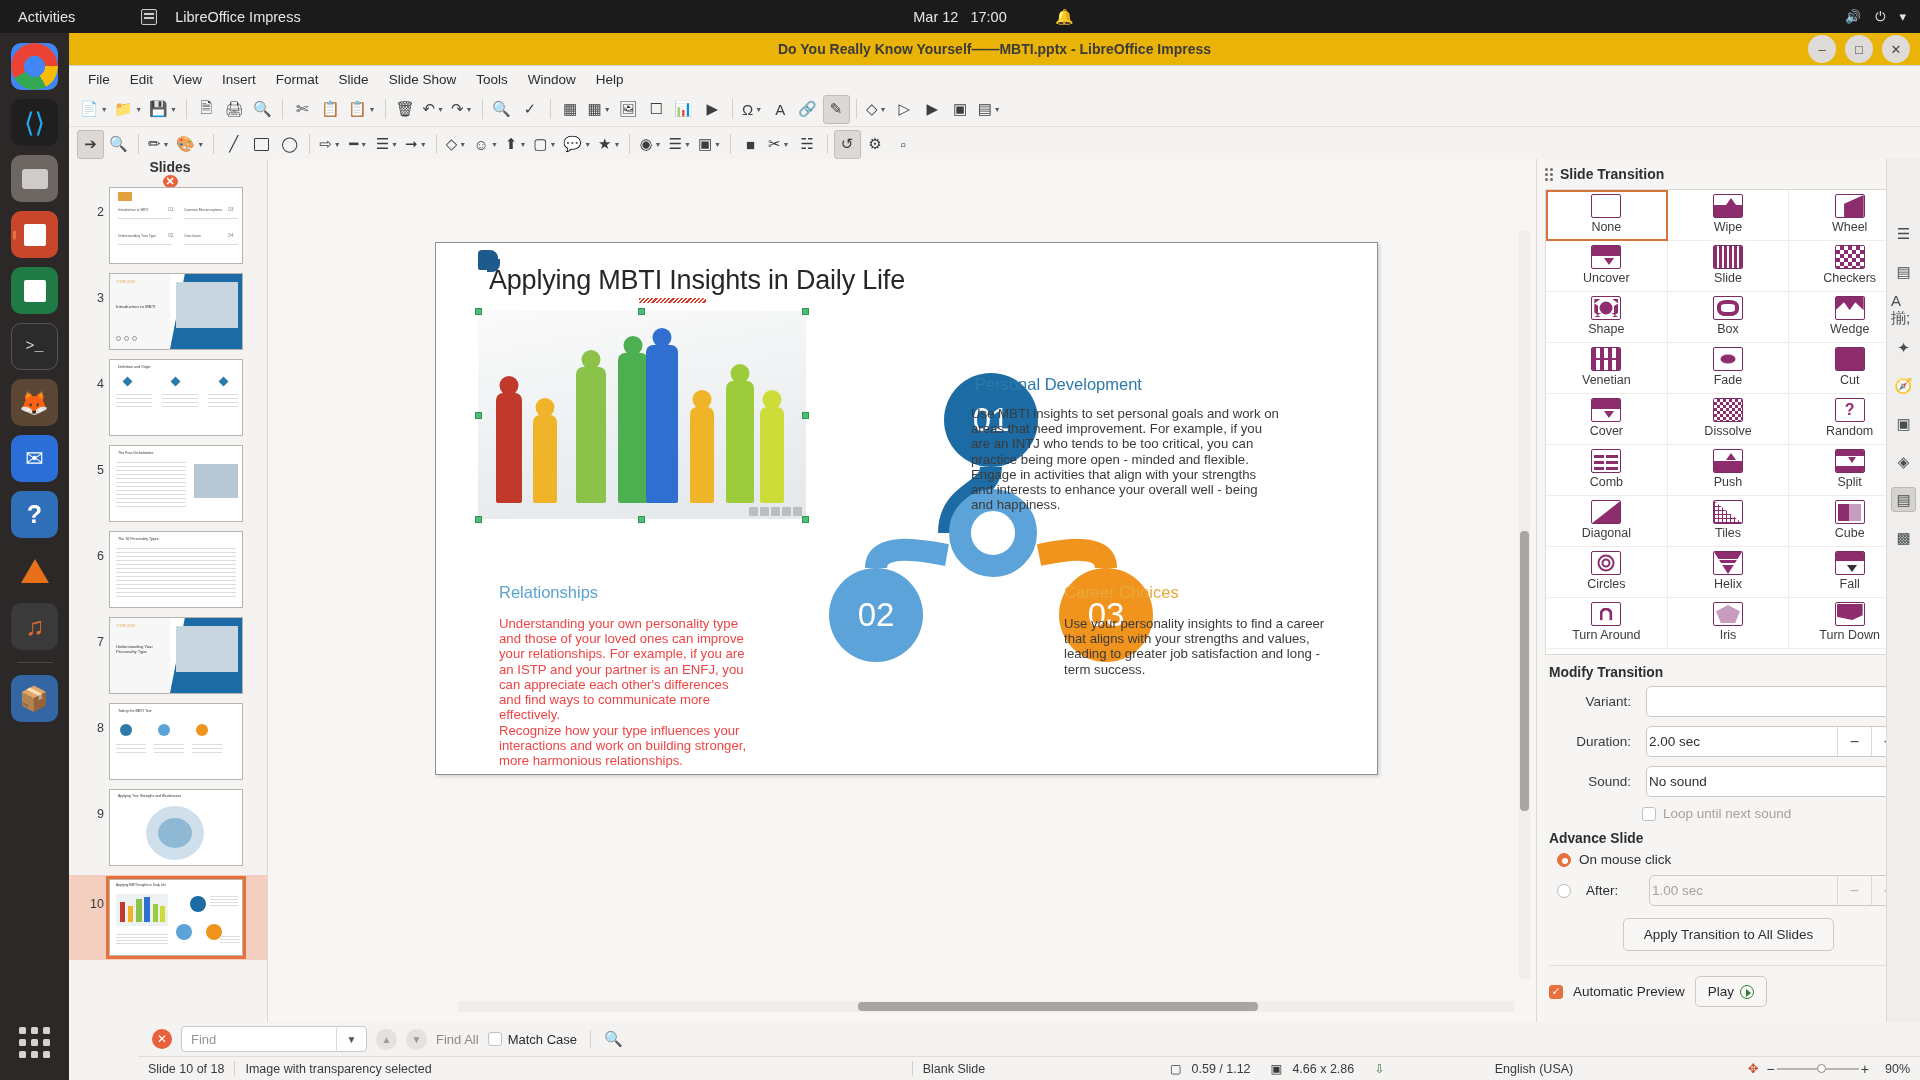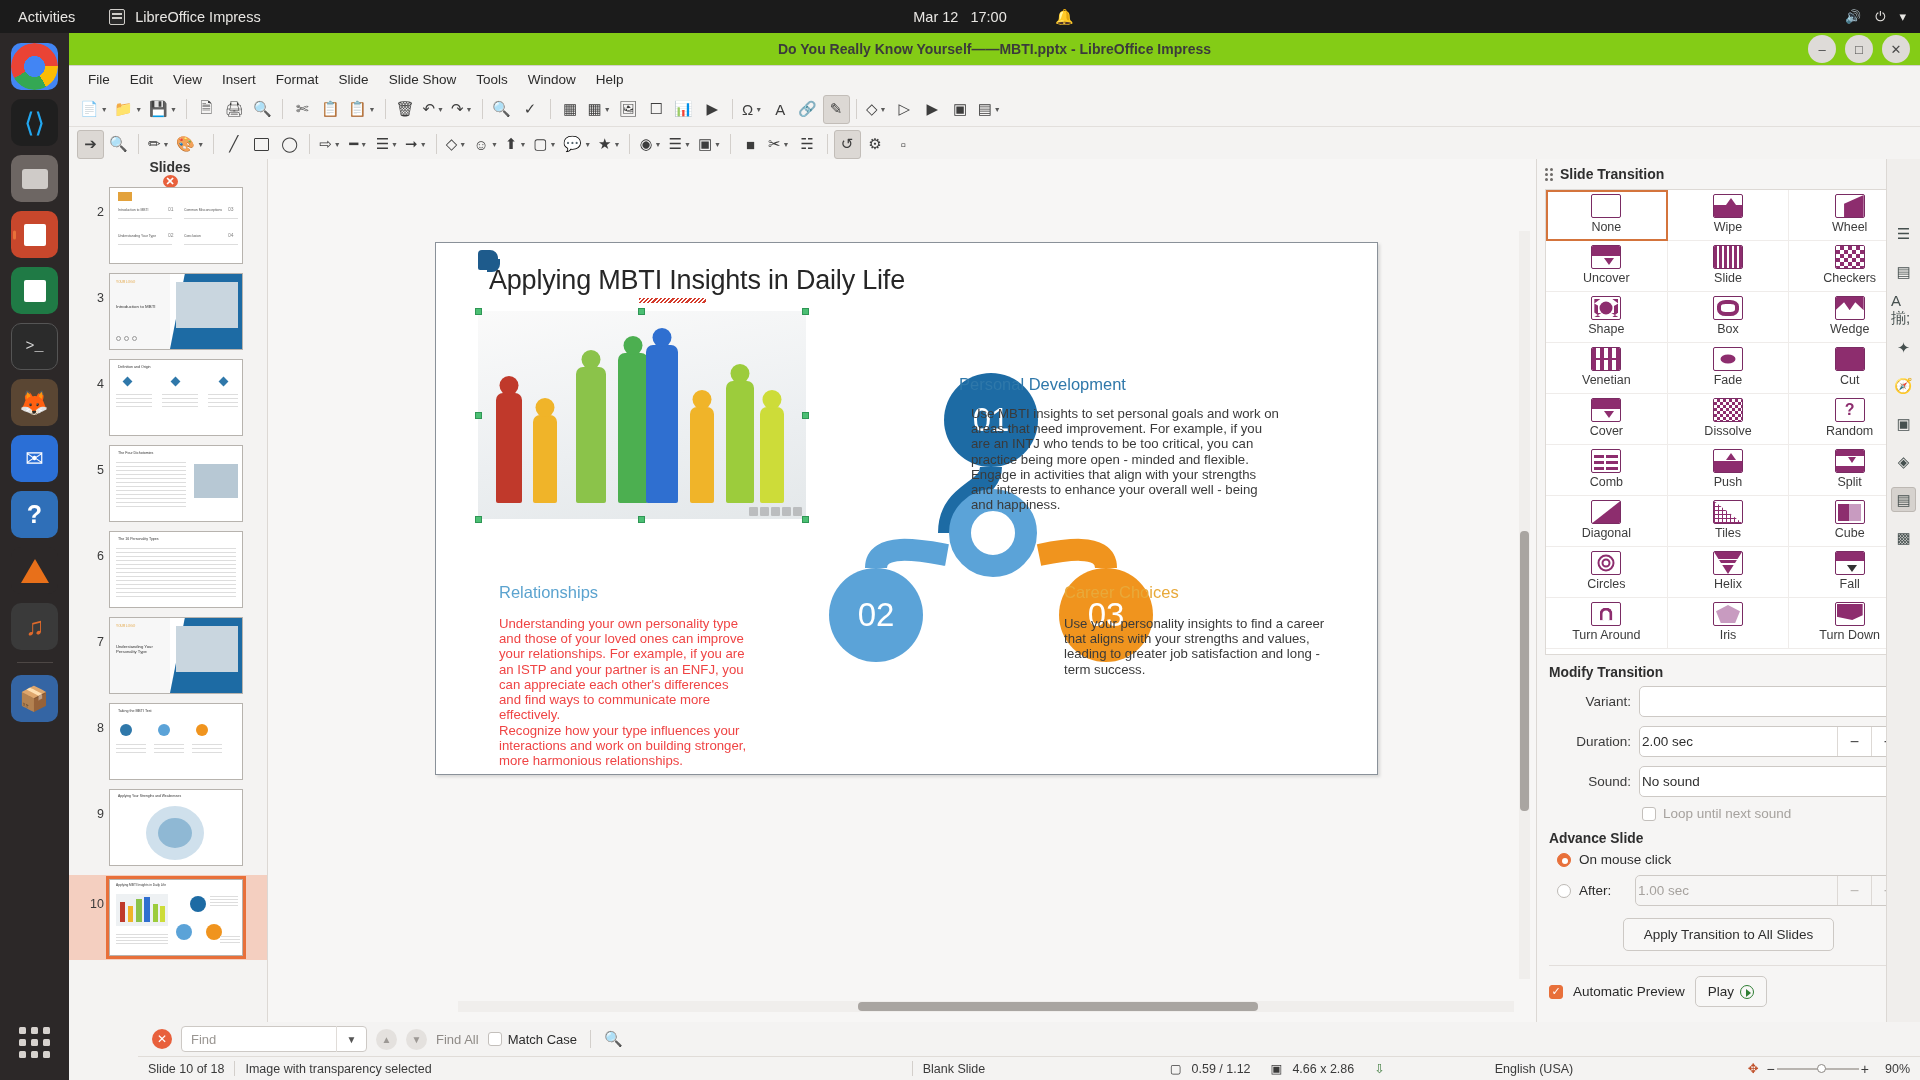--- a/index.html
+++ b/index.html
@@ -13,21 +13,21 @@
   }
   .app { position: relative; width: 1920px; height: 1080px; }
 
   
   .gnome-bar {
     position: absolute; top: 0; left: 0; width: 1920px; height: 33px;
     background: #1b1b1b; color: #e8e6e3;
     display: flex; align-items: center; font-size: 14.5px;
   }
   .gnome-activities { margin-left: 18px; font-weight: 400; }
-  .gnome-app { margin-left: 34px; display: flex; align-items: center; gap: 10px; }
+  .gnome-app { margin-left: 66px; display: flex; align-items: center; gap: 18px; }
   .gnome-appicon {
     width: 16px; height: 16px; border: 1.6px solid #cfcdc9; border-radius: 2px;
     display: inline-block; position: relative; background: #2a2a2a;
   }
   .gnome-appicon::after {
     content: ""; position: absolute; left: 2px; top: 3px; right: 2px; height: 2px;
     background: #cfcdc9; box-shadow: 0 4px 0 #cfcdc9;
   }
   .gnome-clock {
     position: absolute; left: 50%; transform: translateX(-50%);
@@ -91,21 +91,21 @@
     position: absolute; left: 2px; top: 50%; transform: translateY(-50%);
     width: 3px; height: 9px; background: #e8703a; border-radius: 2px;
   }
 
   
   .win {
     position: absolute; left: 69px; top: 33px; width: 1851px; height: 1047px;
     background: #f4f3f2;
   }
   .titlebar {
-    height: 33px; background: #84cc16; border-bottom: 1px solid #d4d0cc;
+    height: 33px; background: #eab308; border-bottom: 1px solid #d4d0cc;
     display: flex; align-items: center; justify-content: center; position: relative;
   }
   .title-text { font-size: 14px; font-weight: bold; color: #3b3b3b; }
   .win-ctrls { position: absolute; right: 10px; display: flex; gap: 9px; }
   .win-btn {
     width: 28px; height: 28px; border-radius: 50%; background: #dedbd8;
     display: flex; align-items: center; justify-content: center;
     font-size: 13px; color: #4a4a4a;
   }
 
@@ -181,21 +181,21 @@
   .sel-handles i {
     position: absolute; width: 7px; height: 7px; background: #4bbf73; border: 1px solid #2f9655;
   }
   .figs { position: absolute; inset: 0; }
   .fig { position: absolute; bottom: 16px; border-radius: 7px 7px 2px 2px; }
   .fig .head { position: absolute; top: -17px; left: 50%; transform: translateX(-50%);
                width: 19px; height: 19px; border-radius: 50%; }
   .wm { position: absolute; right: 4px; bottom: 3px; display: flex; gap: 2px; opacity: .45; }
   .wm i { width: 9px; height: 9px; background: #8a8a8a; border-radius: 1px; display: block; }
 
-  .hdr-pd { position: absolute; left: 523px; top: 132px; font-size: 16.5px; color: #2f78aa; font-weight: 500; }
+  .hdr-pd { position: absolute; left: 539px; top: 132px; font-size: 16.5px; color: #2f78aa; font-weight: 500; }
   .txt-pd { position: absolute; left: 535px; top: 163px; width: 310px; font-size: 13.2px; line-height: 1.155; color: #3a3a3a; }
   .hdr-rel { position: absolute; left: 63px; top: 340px; font-size: 16.5px; color: #5ba3cf; font-weight: 500; }
   .txt-rel { position: absolute; left: 63px; top: 373px; width: 255px; font-size: 13.2px; line-height: 1.155; color: #ef4444; }
   .hdr-cc { position: absolute; left: 628px; top: 340px; font-size: 16.5px; color: #e8a93a; font-weight: 500; }
   .txt-cc { position: absolute; left: 628px; top: 373px; width: 262px; font-size: 13.2px; line-height: 1.155; color: #3a3a3a; }
   .txt-pd p, .txt-rel p, .txt-cc p { margin: 0; }
 
   .diagram { position: absolute; left: 393px; top: 130px; width: 340px; height: 310px; }
   .node { position: absolute; border-radius: 50%; display: flex; align-items: center;
           justify-content: center; color: #fff; font-size: 33px; font-weight: 500; }
@@ -225,21 +225,21 @@
     display: grid; grid-template-columns: repeat(3, 1fr); grid-auto-rows: 51px;
   }
   .tcell { display: flex; flex-direction: column; align-items: center; justify-content: flex-start;
            border-right: 1px solid #efecea; border-bottom: 1px solid #efecea; padding-top: 4px; }
   .tcell.sel { outline: 2px solid #d4743c; outline-offset: -2px; }
   .tlabel { font-size: 12.5px; color: #3c3c3c; margin-top: 2px; }
   .tico { width: 30px; height: 24px; border: 1.5px solid #7a2b63; border-radius: 2px; position: relative;
           background: #fff; overflow: hidden; }
 
   .sb-section { font-weight: bold; font-size: 13.8px; color: #2e2e2e; margin: 10px 0 6px 12px; }
-  .frow { display: flex; align-items: center; margin: 0 14px 9px 12px; gap: 8px; }
+  .frow { display: flex; align-items: center; margin: 0 14px 9px 12px; gap: 15px; }
   .flabel { width: 82px; text-align: right; font-size: 13.5px; color: #3a3a3a; }
   .fctrl { flex: 1; height: 31px; border: 1px solid #cdc9c5; border-radius: 5px; background: #fff;
            display: flex; align-items: center; padding-left: 2px; font-size: 13.5px; color: #2e2e2e; position: relative; }
   .fctrl .chev { position: absolute; right: 10px; font-size: 10px; color: #5c5c5c; }
   .spin { position: absolute; right: 0; top: 0; bottom: 0; display: flex; }
   .spin span { width: 34px; display: flex; align-items: center; justify-content: center;
                border-left: 1px solid #ddd9d5; font-size: 16px; color: #4a4a4a; }
   .cbrow { display: flex; align-items: center; gap: 7px; margin: 0 0 10px 105px; font-size: 13.5px; color: #a6a29e; }
   .cbox { width: 14px; height: 14px; border: 1.5px solid #c3bfbb; border-radius: 3px; background:#fff; }
   .cbox.on { background: #e8703a; border-color: #e8703a; color: #fff; font-size: 11px;

